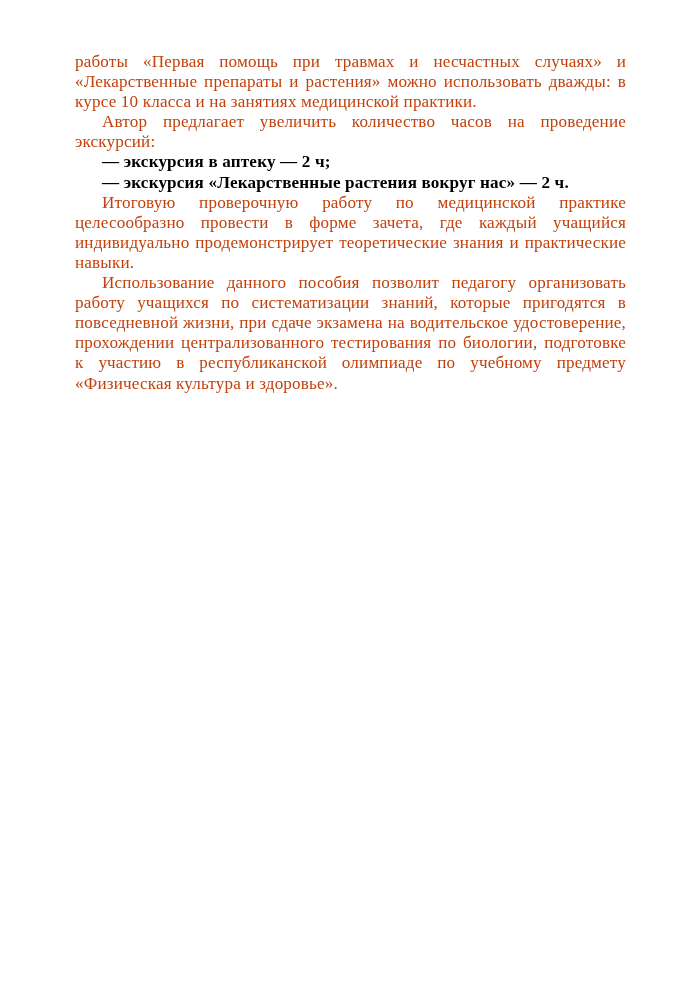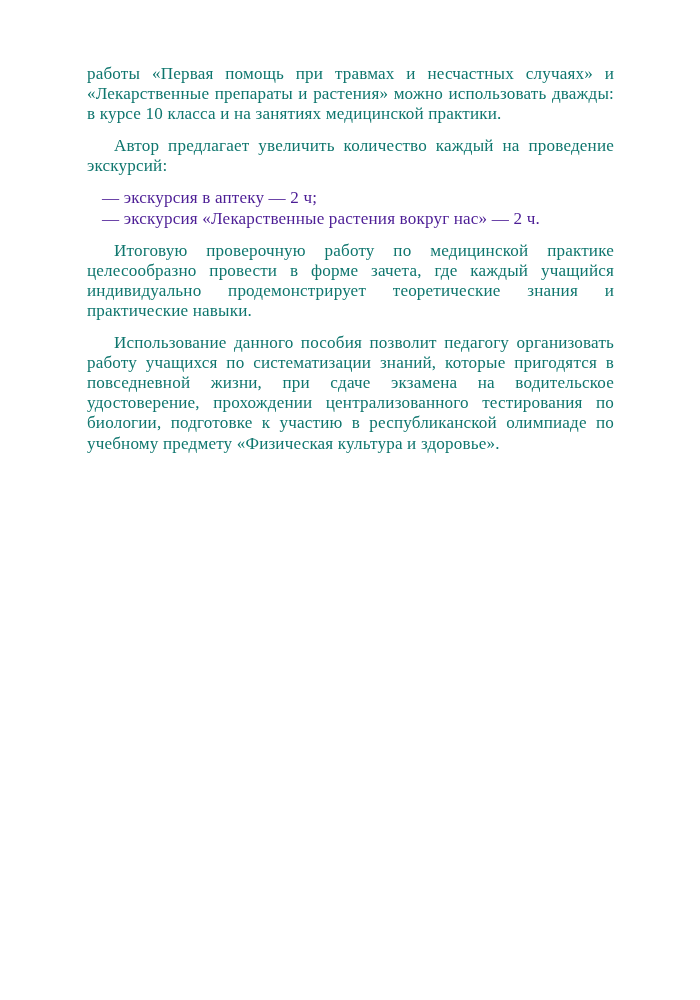--- a/index.html
+++ b/index.html
@@ -24,27 +24,27 @@
   }
 
   .text-column {
     position: absolute;
     left: 75px;
     top: 52px;
     width: 551px;
   }
 
   p.para {
-    margin: 12px;
+    margin: 0;
     font-size: 17.1px;
     line-height: 20.1px;
     text-align: justify;
     text-justify: inter-word;
     hyphens: manual;
-    color: #0f766e;
+    color: #c2410c;
     letter-spacing: 0.01em;
   }
 
   p.para.indent {
     text-indent: 27px;
   }
 
   p.para.noindent {
     text-indent: 0;
   }
@@ -54,38 +54,39 @@
     padding: 0;
     list-style: none;
   }
 
   ul.dash-list li {
     margin: 0;
     padding: 0;
     font-size: 17.1px;
     line-height: 20.1px;
     text-align: left;
-    color: #4c1d95;
+    color: #000000;
     padding-left: 27px;
     letter-spacing: 0.01em;
+    font-weight: bold;
   }
 
   .dash {
     display: inline;
   }
 </style>
 </head>
 <body>
 
 <div class="page">
   <div class="text-column">
 
     <p class="para noindent">работы «Первая помощь при травмах и несчастных случаях» и «Лекарственные препараты и растения» можно использовать дважды: в курсе 10 класса и на занятиях медицинской практики.</p>
 
-    <p class="para indent">Автор предлагает увеличить количество каждый на проведение экскурсий:</p>
+    <p class="para indent">Автор предлагает увеличить количество часов на проведение экскурсий:</p>
 
     <ul class="dash-list">
       <li><span class="dash">—</span>&nbsp;<span>экскурсия в аптеку — 2 ч;</span></li>
       <li><span class="dash">—</span>&nbsp;<span>экскурсия «Лекарственные растения вокруг нас» — 2 ч.</span></li>
     </ul>
 
     <p class="para indent">Итоговую проверочную работу по медицинской практике целесообразно провести в форме зачета, где каждый учащийся индивидуально продемонстрирует теоретические знания и практические навыки.</p>
 
     <p class="para indent">Использование данного пособия позволит педагогу организовать работу учащихся по систематизации знаний, которые пригодятся в повседневной жизни, при сдаче экзамена на водительское удостоверение, прохождении централизованного тестирования по биологии, подготовке к участию в республиканской олимпиаде по учебному предмету «Физическая культура и здоровье».</p>
 

